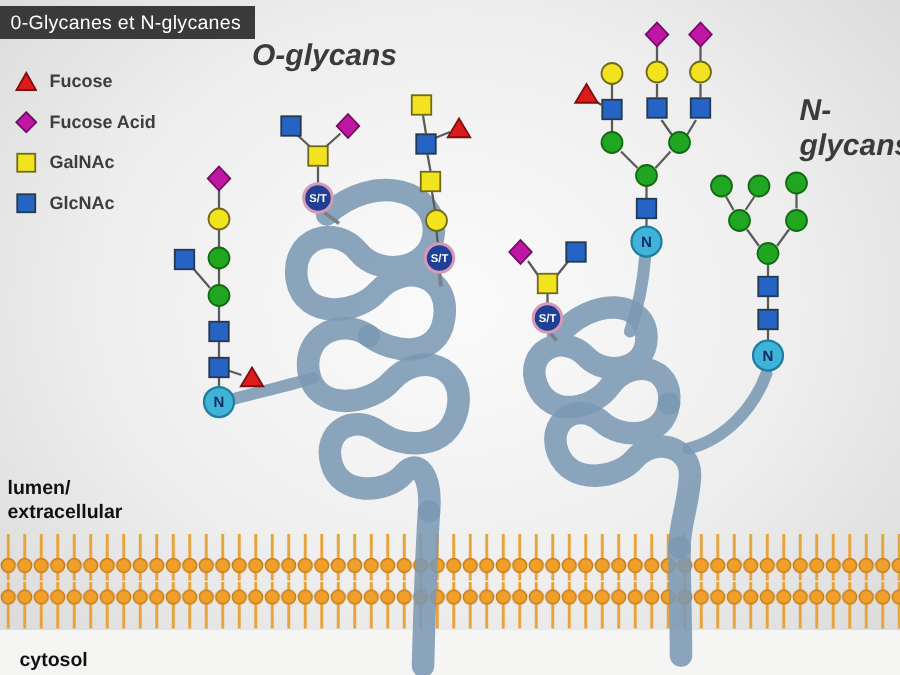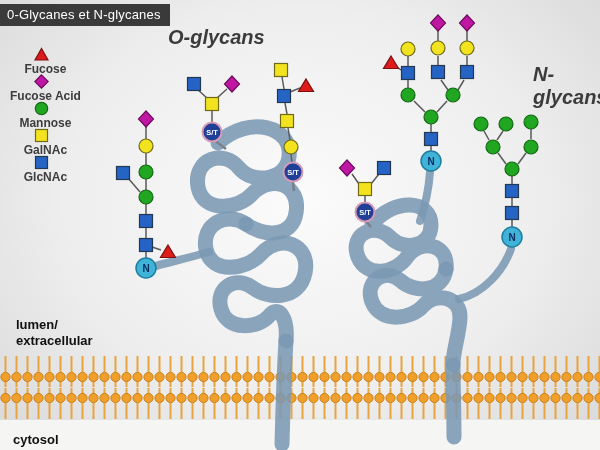--- a/index.html
+++ b/index.html
@@ -8,28 +8,28 @@
     background:radial-gradient(ellipse at 50% 45%, #fbfbfb 0%, #eeeeee 55%, #d8d8d8 100%);
     font-family:"Liberation Sans", sans-serif;
   }
   .stage svg{position:absolute;left:0;top:0;}
   .overlay{position:absolute;z-index:2;}
   .title-bar{
     left:0;top:4px;background:#3a3a3a;color:#fff;
     font-size:13px;font-weight:400;padding:3px 9px 4px 7px;letter-spacing:.2px;
   }
   .legend{left:10px;top:47px;}
-  .legend-row{display:flex;align-items:center;margin-bottom:13px;height:14px;flex-direction:column;}
+  .legend-row{display:flex;margin-bottom:13px;height:14px;}
   .legend-row svg{position:static;margin-right:8px;flex:0 0 auto;}
   .legend-label{font-size:12px;font-weight:bold;color:#3d3d3d;white-space:nowrap;}
   .glycan-title{font-style:italic;font-weight:bold;font-size:20px;color:#3b3b3b;}
   .o-title{left:168px;top:26px;}
   .n-title{left:497px;top:63px;margin-left:36px;}
   .membrane-label{font-size:13px;font-weight:bold;color:#101010;line-height:16px;}
-  .lumen-label{left:16px;top:317px;}
+  .lumen-label{left:5px;top:317px;}
   .cytosol-label{left:13px;top:421px;margin-top:11px;}
   svg text{font-family:"Liberation Sans", sans-serif;}
 </style>
 </head>
 <body>
 
 <div class="stage">
 
   <svg width="600" height="450" viewBox="0 0 600 450">
     <defs>
@@ -187,26 +187,20 @@
       <span class="legend-label">Fucose</span>
     </div>
     <div class="legend-row">
       <svg width="15" height="15" viewBox="0 0 15 15">
           <polygon points="7.5,0.8 14.2,7.5 7.5,14.2 0.8,7.5" stroke="#6e0c5e" stroke-width="1.2" fill="#bf17a3"></polygon>
         </svg>
       <span class="legend-label">Fucose Acid</span>
     </div>
     <div class="legend-row">
       <svg width="15" height="15" viewBox="0 0 15 15">
-          <circle cx="7.5" cy="7.5" r="6.2" stroke="#146914" stroke-width="1.2" fill="#21a621"></circle>
-        </svg>
-      <span class="legend-label">Mannose</span>
-    </div>
-    <div class="legend-row">
-      <svg width="15" height="15" viewBox="0 0 15 15">
           <rect x="1.5" y="1.5" width="12" height="12" stroke="#6f6a1a" stroke-width="1.2" fill="#f3e31f"></rect>
         </svg>
       <span class="legend-label">GalNAc</span>
     </div>
     <div class="legend-row">
       <svg width="15" height="15" viewBox="0 0 15 15">
           <rect x="1.5" y="1.5" width="12" height="12" stroke="#24394f" stroke-width="1.2" fill="#2563c4"></rect>
         </svg>
       <span class="legend-label">GlcNAc</span>
     </div>

